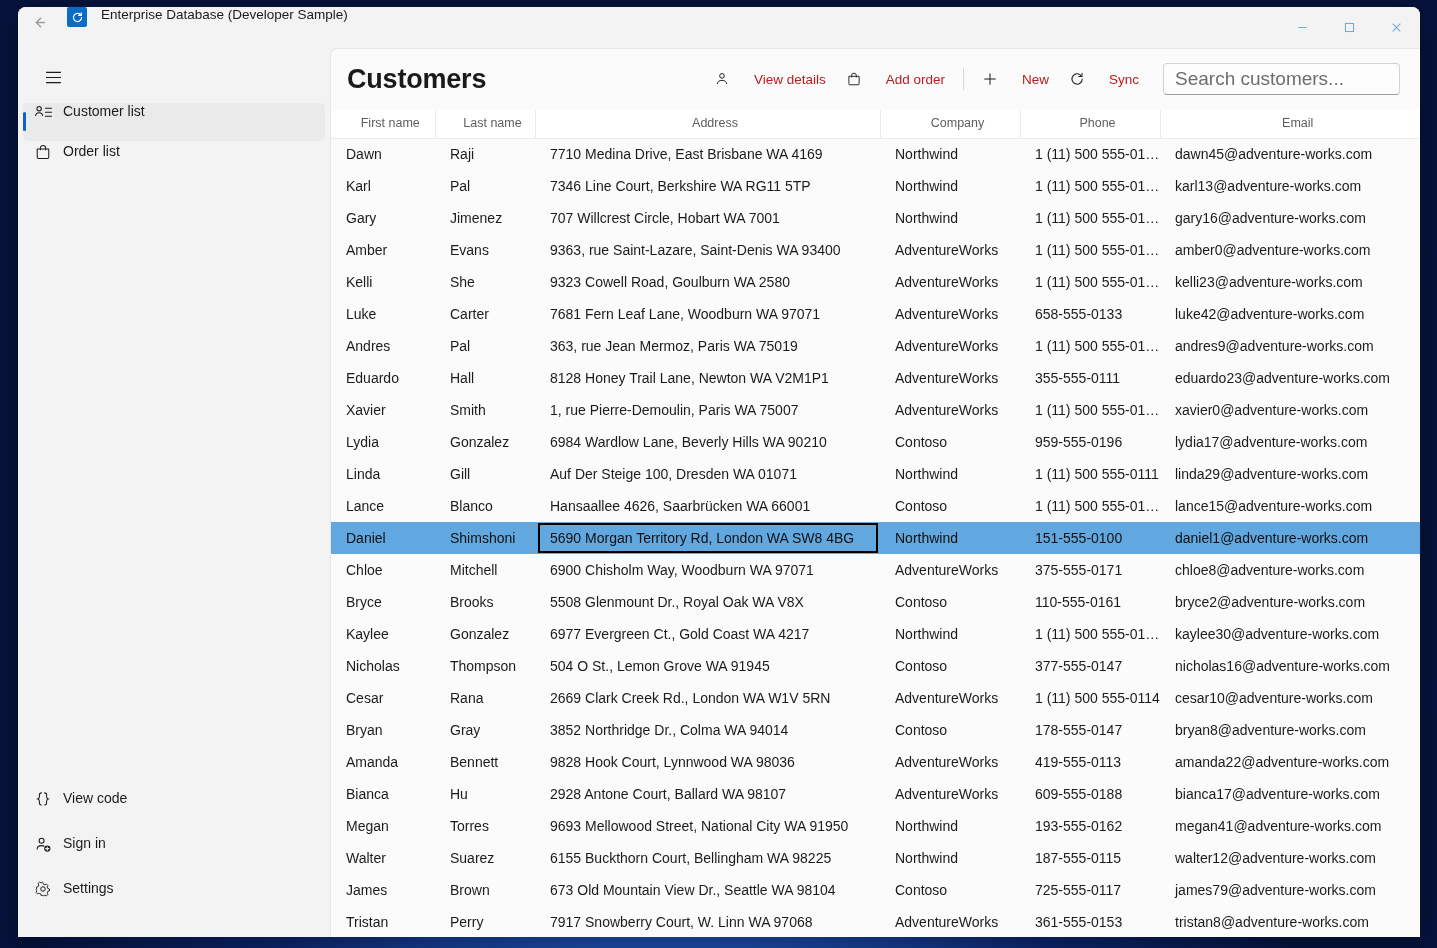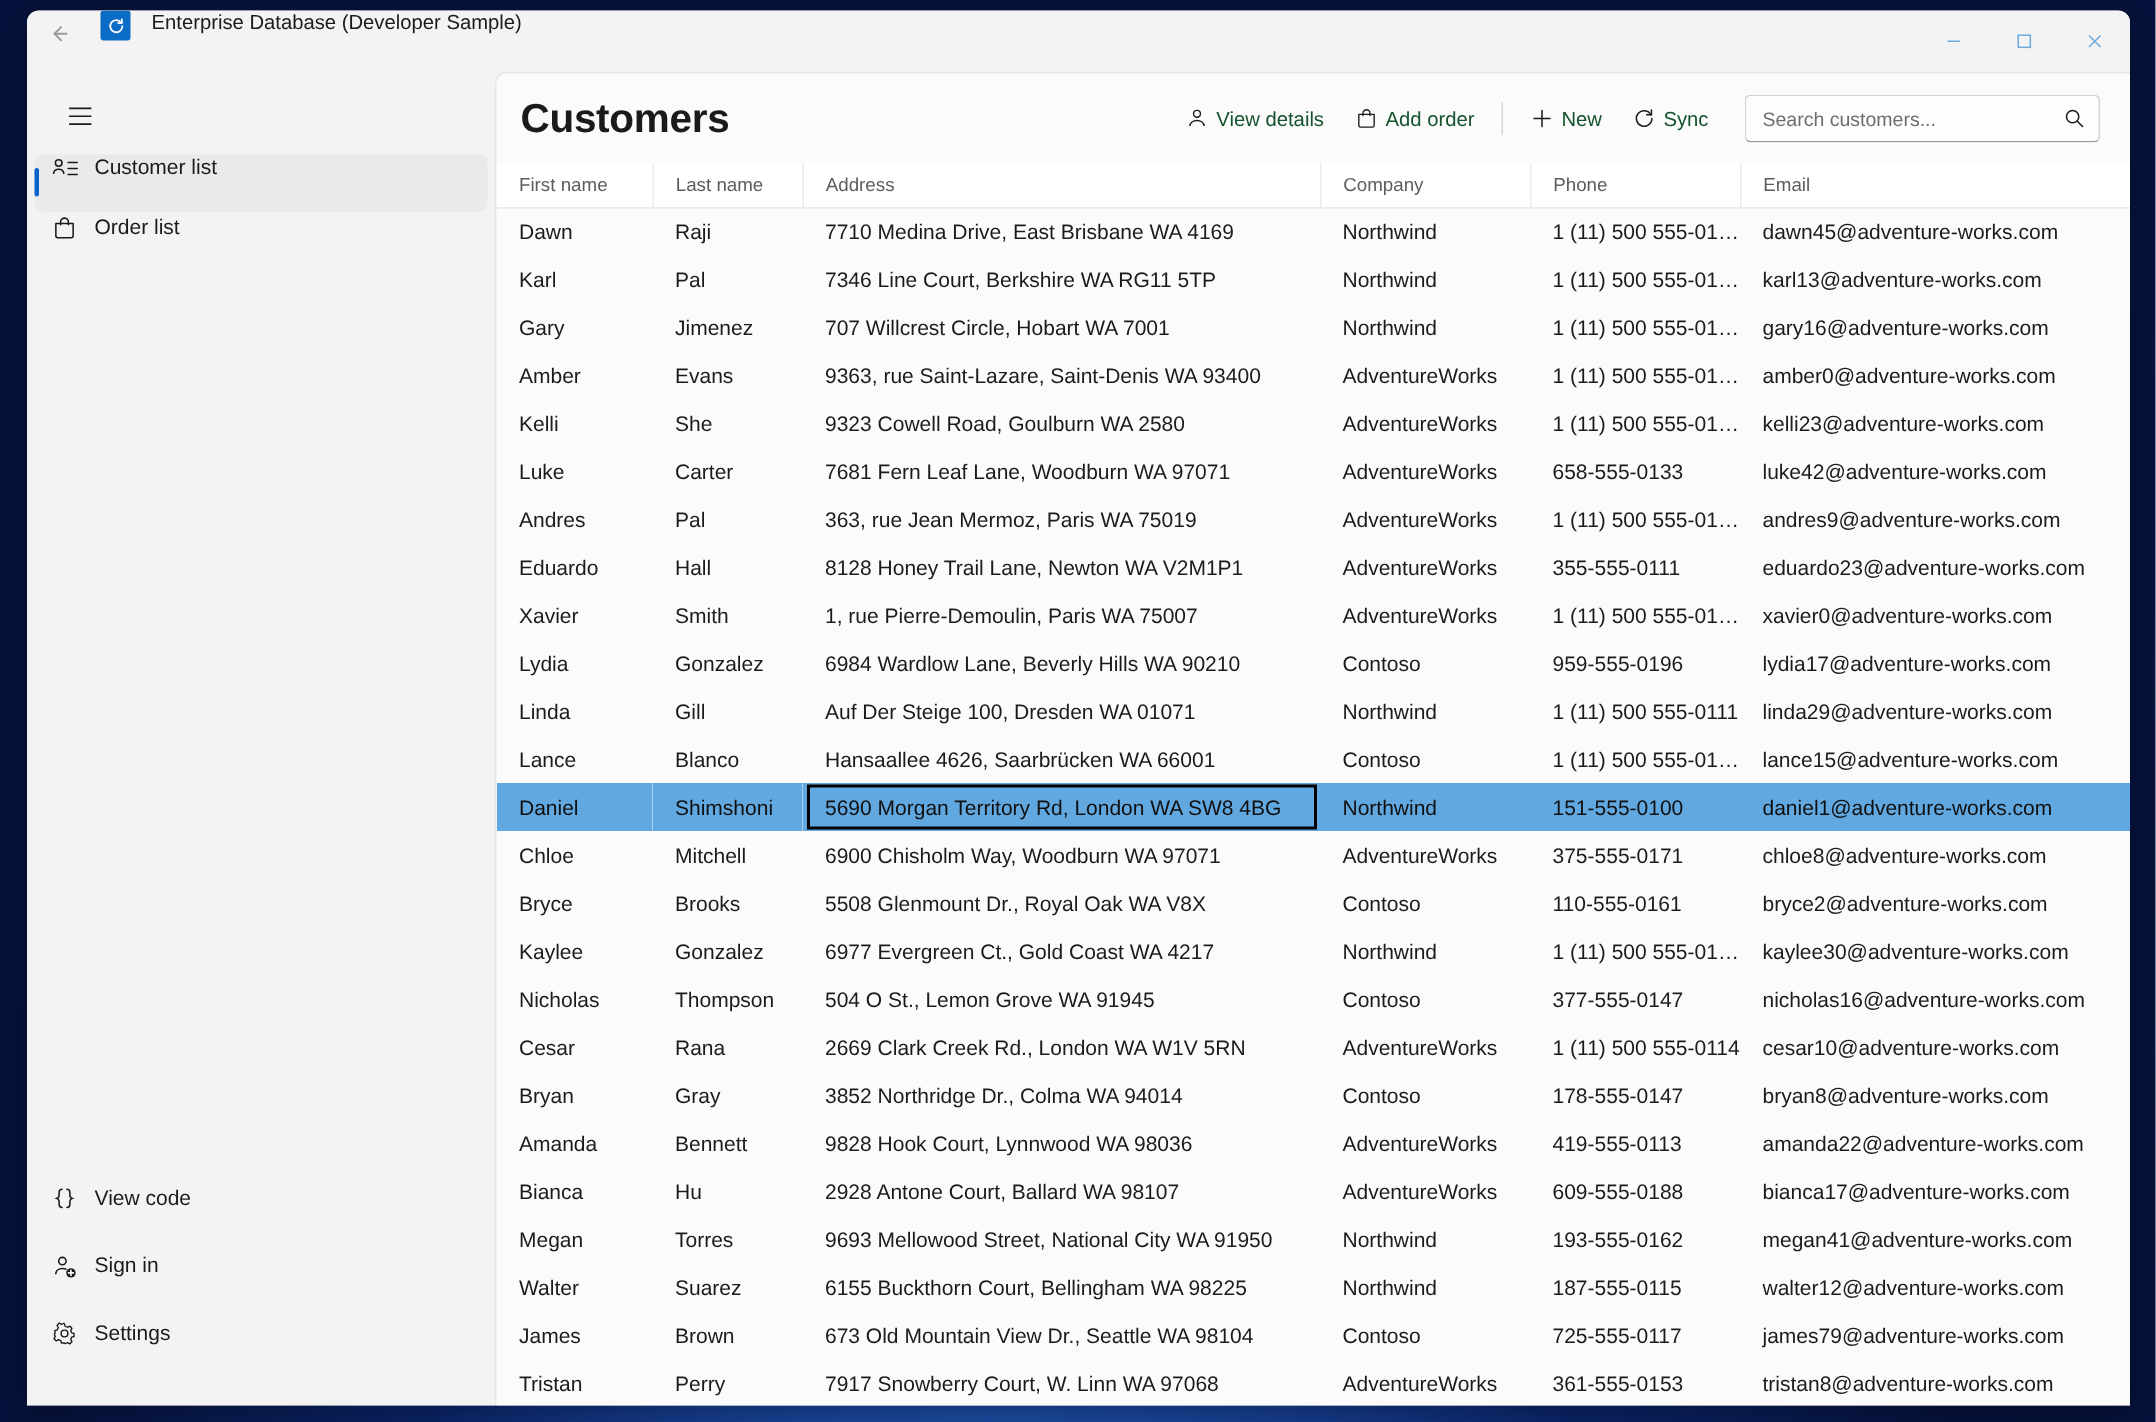--- a/index.html
+++ b/index.html
@@ -149,26 +149,26 @@
   #page-title {
     font-size: 27px;
     font-weight: 600;
     color: #1a1a1a;
     letter-spacing: -0.2px;
   }
   .cmd-spacer { flex: 1; }
   .cmd-btn {
     display: flex;
     align-items: center;
-    gap: 5px;
+    gap: 24px;
     height: 32px;
     padding: 0 10px;
     border-radius: 4px;
     font-size: 13.5px;
-    color: #14532d;
+    color: #b91c1c;
     cursor: default;
     white-space: nowrap;
   }
   .cmd-sep {
     width: 1px;
     height: 22px;
     background: #d8d8d8;
     margin: 0 8px;
   }
   #searchbox {
@@ -183,21 +183,21 @@
     display: flex;
     align-items: center;
     padding: 0 8px 0 11px;
   }
   #searchbox input {
     flex: 1;
     border: none;
     outline: none;
     background: transparent;
     font-family: "Liberation Sans", sans-serif;
-    font-size: 13px;
+    font-size: 19px;
     color: #0f766e;
   }
   #searchbox input::placeholder { color: #6d6d6d; }
 
   
   #table-wrap {
     flex: 1;
     overflow: hidden;
     background: #fbfbfb;
   }
@@ -205,21 +205,21 @@
     width: 100%;
     border-collapse: collapse;
     table-layout: fixed;
   }
   thead th {
     height: 29px;
     background: #ffffff;
     font-size: 12.5px;
     font-weight: 400;
     color: #5d5d5d;
-    text-align: left;
+    text-align: center;
     padding-left: 15px;
     border-right: 1px solid #ebebeb;
     border-bottom: 1px solid #ebebeb;
     vertical-align: middle;
   }
   thead th:last-child { border-right: none; }
   tbody td {
     height: 32px;
     font-size: 14px;
     color: #1b1b1b;

